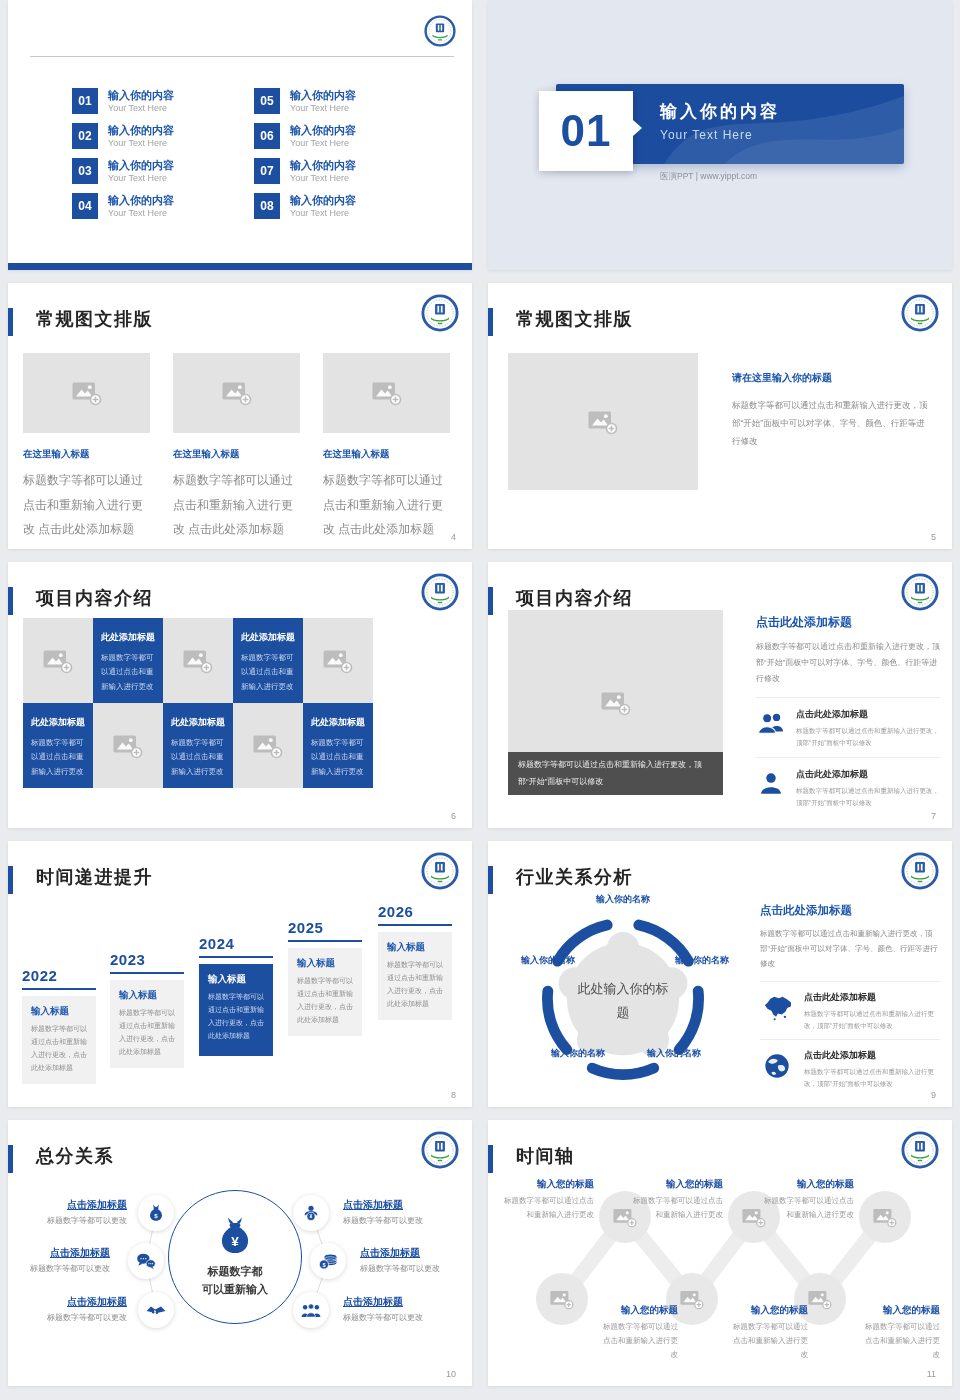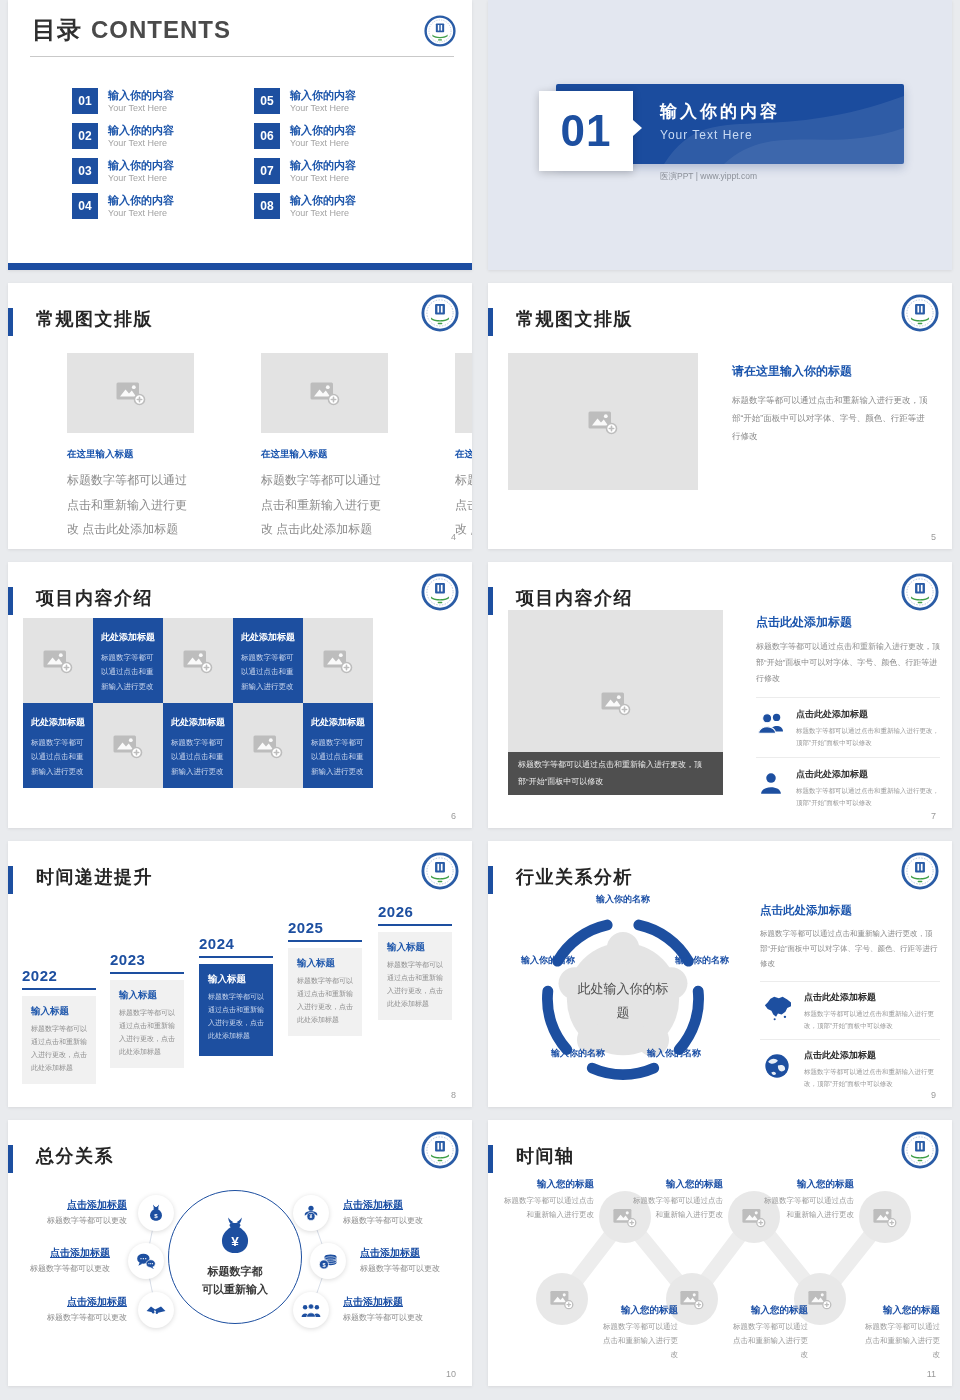--- a/index.html
+++ b/index.html
@@ -44,30 +44,30 @@
   .cov-banner{position:absolute;left:68px;top:84px;width:348px;height:80px;background:#1b4c9e;border-radius:2px;box-shadow:0 4px 10px rgba(25,55,120,.25);overflow:hidden;}
   .cov-banner svg{position:absolute;right:0;top:0;height:80px;width:240px;}
   .cov-card{position:absolute;left:51px;top:91px;width:94px;height:80px;background:#fff;box-shadow:0 2px 8px rgba(0,0,0,.22);display:flex;align-items:center;justify-content:center;}
   .cov-num{font-size:44px;font-weight:bold;color:#1d4fa0;letter-spacing:1px;}
   .cov-arrow{position:absolute;left:145px;top:120px;width:0;height:0;border-left:9px solid #fff;border-top:8px solid transparent;border-bottom:8px solid transparent;}
   .cov-title{position:absolute;left:172px;top:100px;margin:0;font-size:17px;font-weight:bold;color:#fff;letter-spacing:3px;}
   .cov-sub{position:absolute;left:172px;top:128px;font-size:12px;color:#c9dbf4;letter-spacing:1px;}
   .cov-foot{position:absolute;left:172px;top:171px;font-size:8.5px;color:#8b9099;}
   
   .cards4{position:absolute;left:15px;top:70px;display:flex;gap:23px;}
-  .card4{width:127px;margin-left:44px;}
+  .card4{width:127px;}
   .ph{background:#e3e3e3;display:flex;align-items:center;justify-content:center;}
   .ph-ico{width:30px;height:26px;}
   .card4 .ph{height:80px;}
   .card4 h3{margin:15px 0 7px;font-size:9.5px;color:#1b55ad;}
   .card4 p{margin:0;font-size:12px;color:#8a8a8a;line-height:2.05;}
   
   .img5{left:20px;top:70px;width:190px;height:137px;}
   .right5{left:244px;top:76px;width:198px;}
-  .right5 h3{margin:4px 0 12px;font-size:12px;color:#1b55ad;}
+  .right5 h3{margin:12px 0 12px;font-size:10px;color:#1b55ad;}
   .right5 p{margin:0 0 12px;font-size:8.5px;color:#8a8a8a;line-height:2.1;}
   
   .grid6{position:absolute;left:15px;top:56px;width:350px;height:170px;display:grid;grid-template-columns:repeat(5,1fr);grid-template-rows:1fr 1fr;}
   .cell-img{background:#e3e3e3;display:flex;align-items:center;justify-content:center;}
   .cell-blue{background:#1d4fa0;padding:13px 8px 0;box-sizing:border-box;}
   .cell-blue h4{margin:0 0 7px;font-size:9px;color:#fff;}
   .cell-blue p{margin:0;font-size:7.5px;color:#c9d6ee;line-height:1.9;}
   
   .img7{left:20px;top:48px;width:215px;height:185px;}
   .cap7{position:absolute;left:0;right:0;bottom:0;background:rgba(56,56,56,.87);color:#eee;font-size:8px;line-height:2.05;padding:5px 10px;box-sizing:border-box;}
@@ -224,21 +224,20 @@
         <circle cx="17" cy="7" r="4.4" stroke="#fff" stroke-width="1"></circle>
         <path d="M9.5,25 C9.5,15.5 24.5,15.5 24.5,25 Z" stroke="#fff" stroke-width="1"></path>
       </g>
     </symbol>
   </defs>
 </svg>
 
 <div class="board">
 
   <section class="card">
-    <h1 class="toc-title"><span>目录</span><span class="en">CONTENTS</span></h1>
     <svg class="logo logo-sm">
         <use href="#i-logo"></use>
       </svg>
     <div class="toc-hr"></div>
     <div class="toc-grid">
       <div class="toc-item">
           <span class="toc-num">01</span>
           <span class="toc-tx">
             <div class="toc-zh">输入你的内容</div>
             <div class="toc-en">Your Text Here</div>

